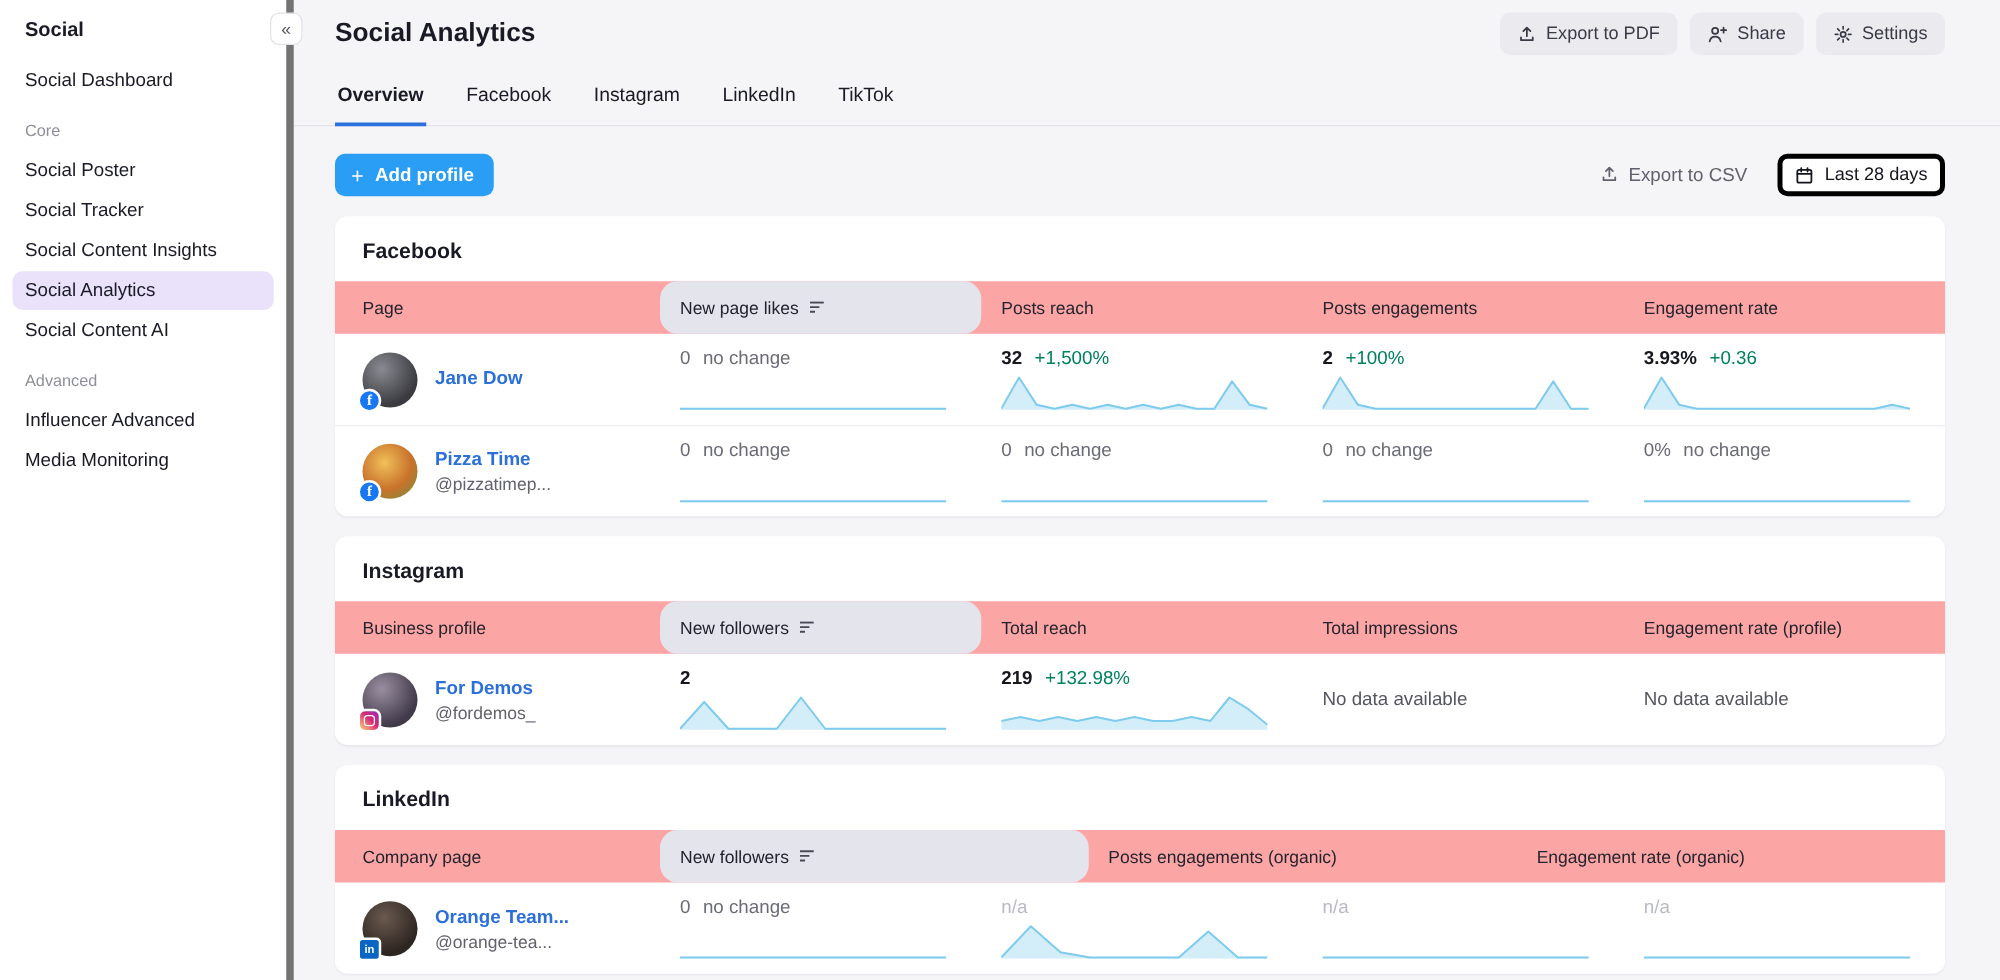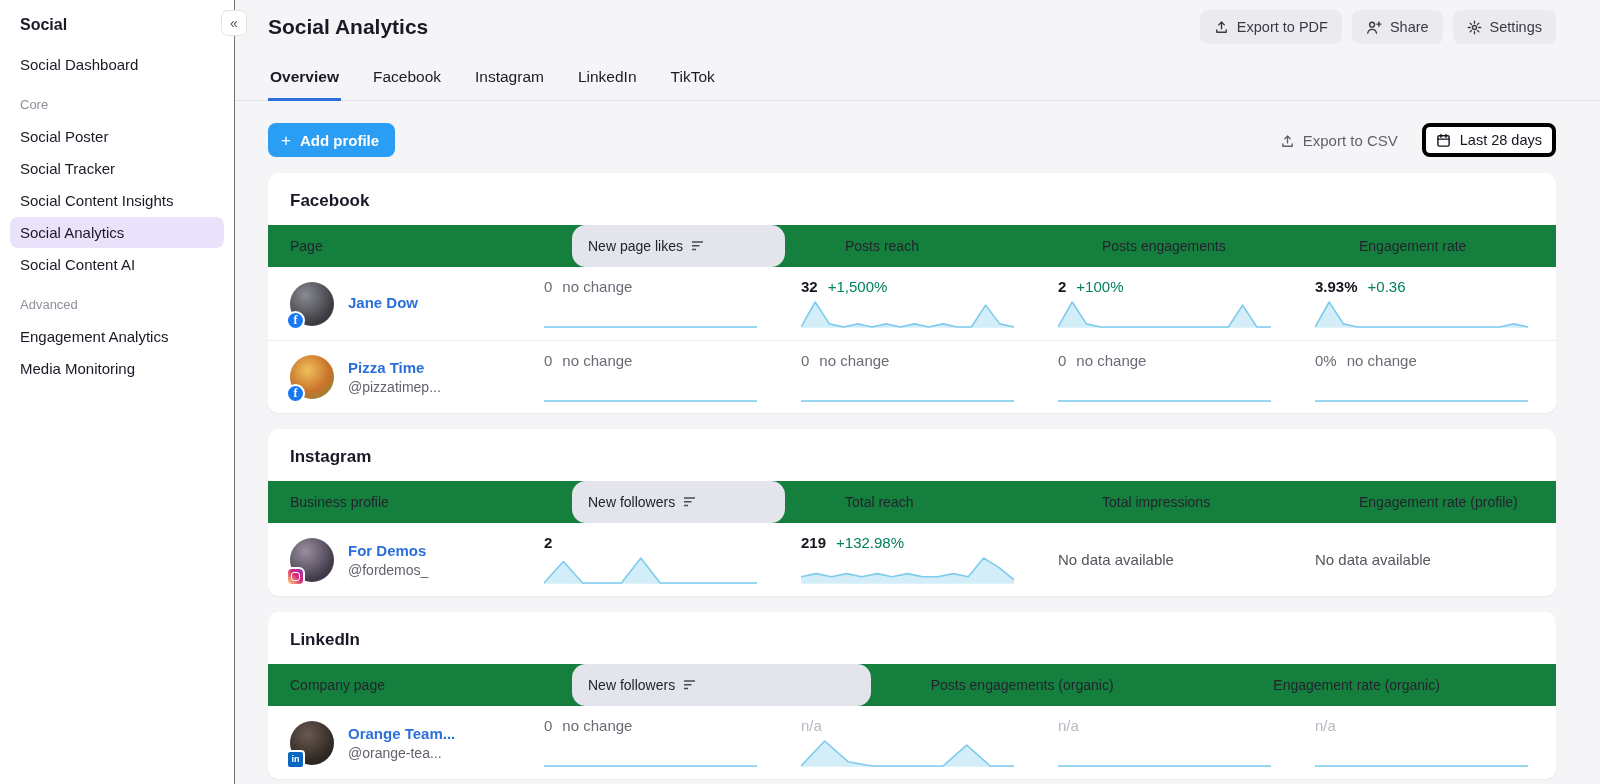--- a/index.html
+++ b/index.html
@@ -7,21 +7,21 @@
   body {
     font-family:"Liberation Sans", sans-serif;
     background:#f5f5f8;
     color:#1a1a26;
   }
   .app { display:flex; width:1600px; height:784px; }
 
   
   .sidebar {
     width:235px; flex-shrink:0; background:#ffffff;
-    border-right:1px solid #737373; padding:14px 10px 0 10px;
+    border-right:6px solid #737373; padding:14px 10px 0 10px;
     position:relative; z-index:3;
   }
   .sidebar-title { font-size:16px; font-weight:700; padding:2px 10px 14px; }
   .collapse-btn {
     position:absolute; top:10px; right:-13px; width:26px; height:26px;
     background:#fff; border:1px solid #e2e2e9; border-radius:7px;
     display:flex; align-items:center; justify-content:center;
     font-size:14px; color:#50505c; cursor:pointer;
   }
   .side-group-header {
@@ -58,38 +58,38 @@
 
   .toolbar { display:flex; justify-content:space-between; align-items:center; margin-top:22px; }
   .add-btn {
     height:34px; background:#2a9df4; color:#fff; border:none; border-radius:8px;
     padding:0 16px 0 13px; font-family:inherit; font-size:15px; font-weight:700;
     display:flex; align-items:center; gap:9px; cursor:pointer;
   }
   .add-plus { font-size:17px; font-weight:400; line-height:1; }
   .right-tools { display:flex; align-items:center; gap:24px; }
   .export-csv {
-    display:flex; align-items:flex-end; gap:8px; color:#61616e; font-size:15px;
+    display:flex; align-items:flex-start; gap:8px; color:#61616e; font-size:15px;
     background:none; border:none; font-family:inherit; cursor:pointer;
   }
   .date-btn {
     height:34px; background:#fff; border:4px solid #000000; border-radius:8px;
     padding:0 10px; font-family:inherit; font-size:14.5px; color:#15151f;
     display:flex; align-items:center; gap:9px; cursor:pointer;
   }
 
   
   .card {
     background:#fff; border-radius:10px; margin-top:16px; overflow:hidden;
     box-shadow:0 1px 2px rgba(25,25,60,0.06);
   }
   .card-title { font-size:17px; font-weight:700; padding:18px 22px 14px; }
   .thead {
-    display:flex; background:#15803d; height:42px; align-items:stretch;
-    font-size:14px; color:#23232e;gap:44px;
+    display:flex; background:#fca5a5; height:42px; align-items:stretch;
+    font-size:14px; color:#23232e;
   }
   .th { display:flex; align-items:center; }
   .th.sorted { background:#e4e4ec; gap:9px;border-radius:14px; }
   .c0 { width:260px; flex-shrink:0; padding-left:22px; }
   .cm { flex:1; padding-left:16px; padding-right:28px; }
 
   .trow { display:flex; height:73px; align-items:stretch; }
   .trow + .trow { border-top:1px solid #ececf2; }
 
   .cell-profile { display:flex; align-items:center; gap:14px; }
@@ -136,21 +136,21 @@
     <div class="side-item">Social Dashboard</div>
 
     <div class="side-group-header">Core</div>
     <div class="side-item">Social Poster</div>
     <div class="side-item">Social Tracker</div>
     <div class="side-item">Social Content Insights</div>
     <div class="side-item selected">Social Analytics</div>
     <div class="side-item">Social Content AI</div>
 
     <div class="side-group-header">Advanced</div>
-    <div class="side-item">Engagement Analytics</div>
+    <div class="side-item">Influencer Advanced</div>
     <div class="side-item">Media Monitoring</div>
   </nav>
 
   <main class="main">
 
     <div class="main-header">
       <h1 class="page-title">Social Analytics</h1>
       <div class="header-actions">
         <button class="hbtn">
           <span class="icon">

